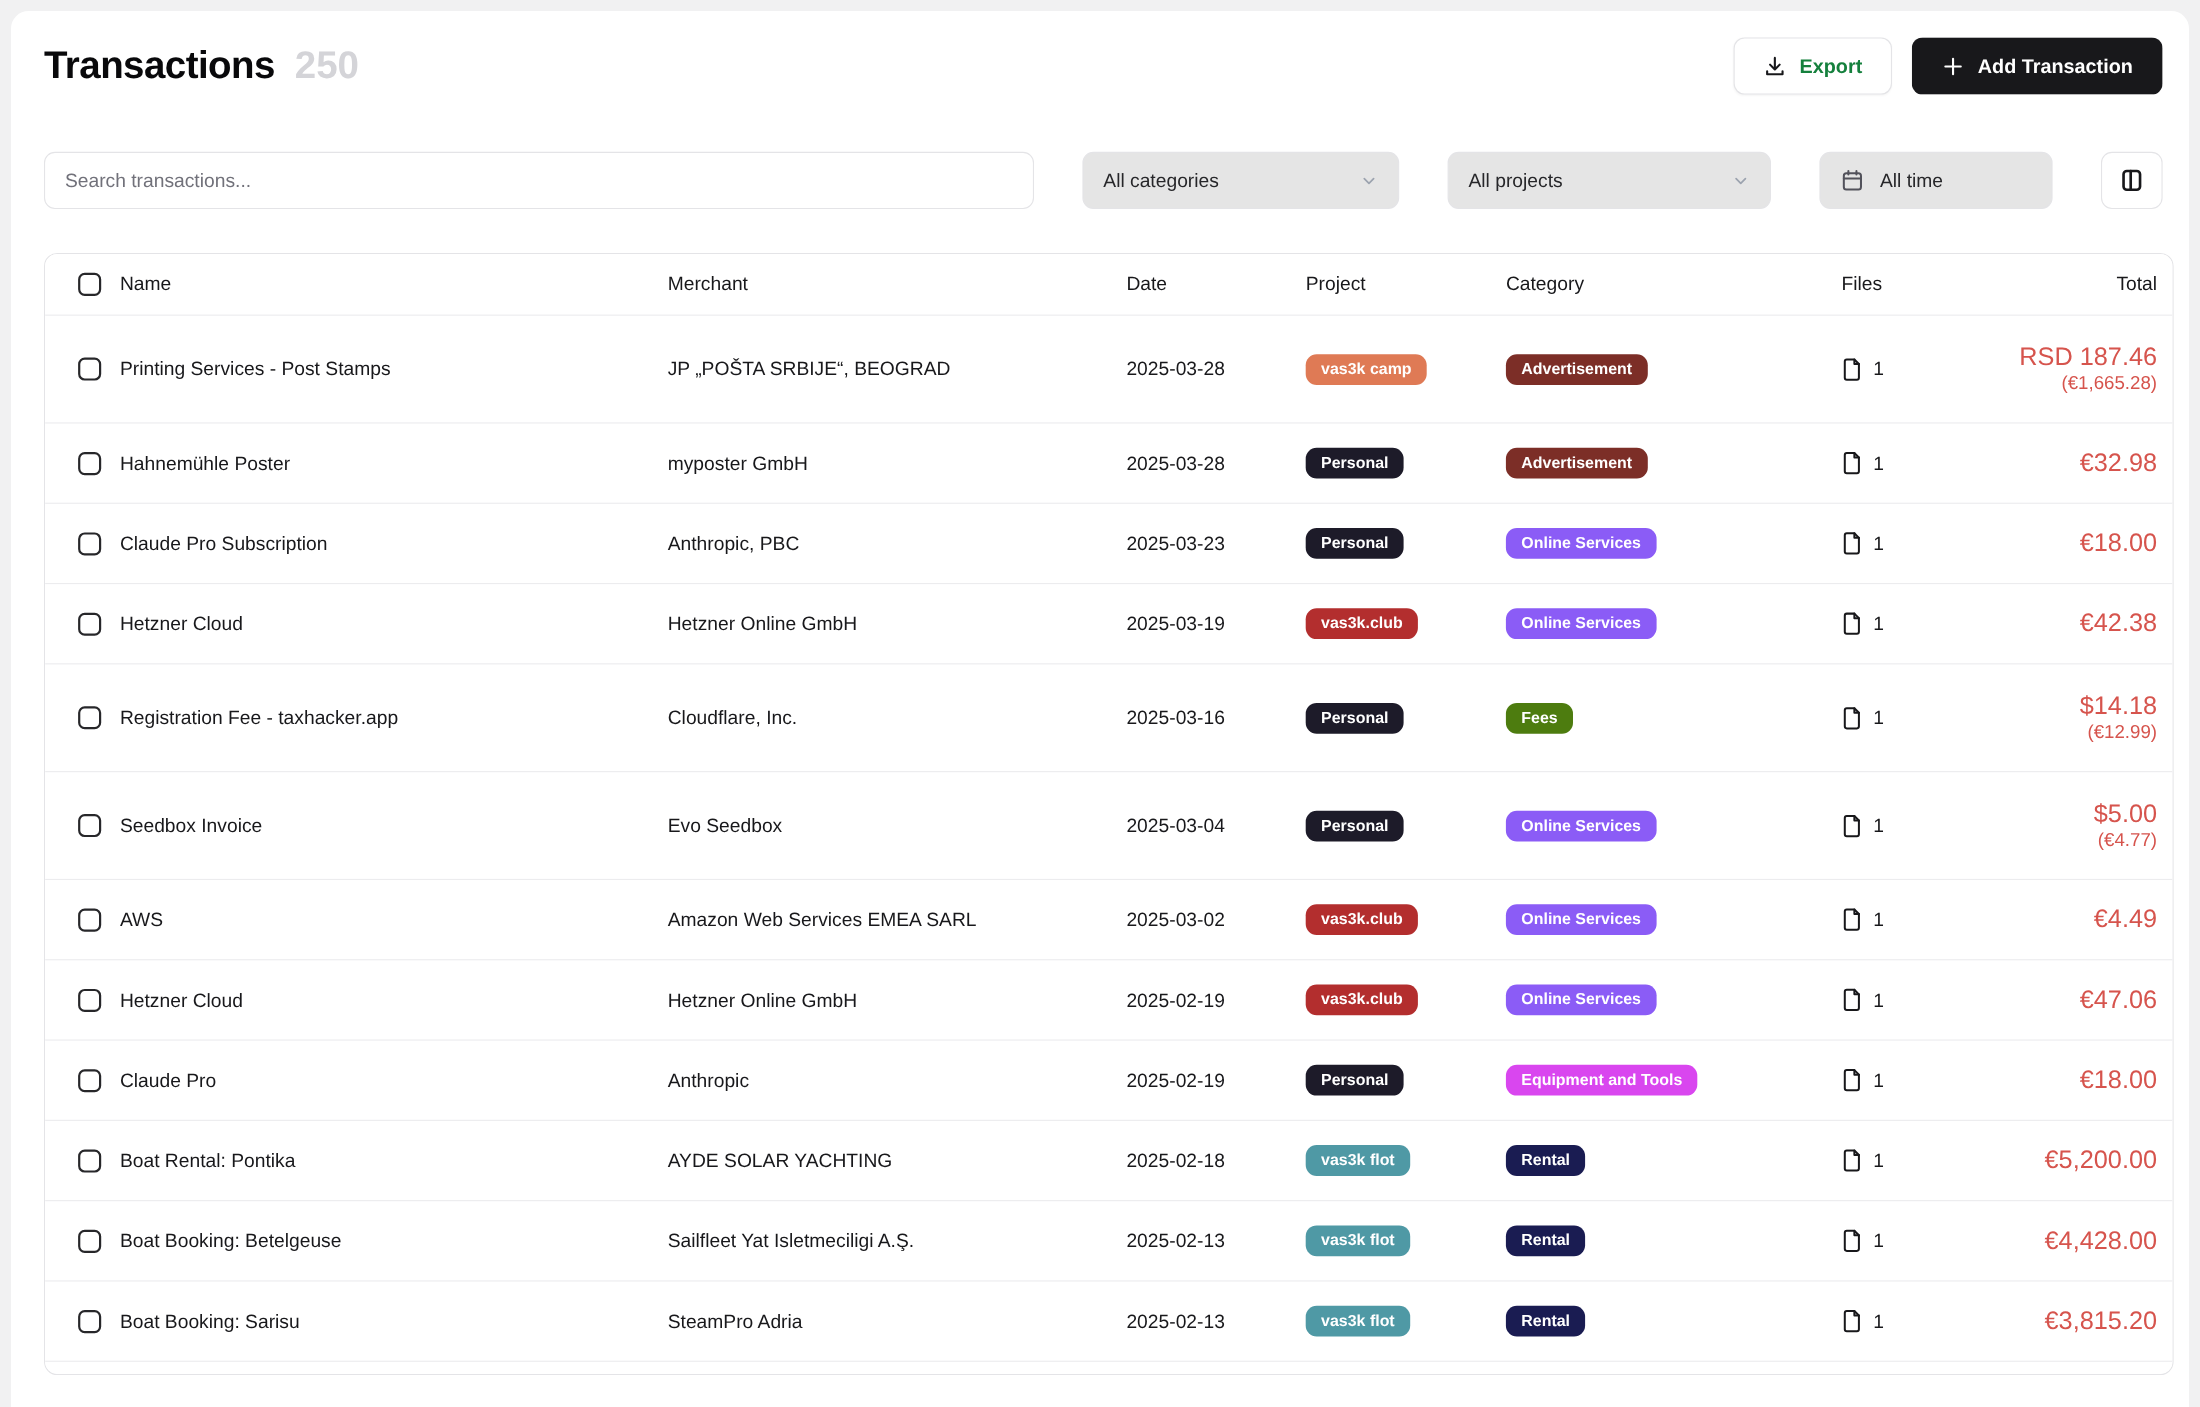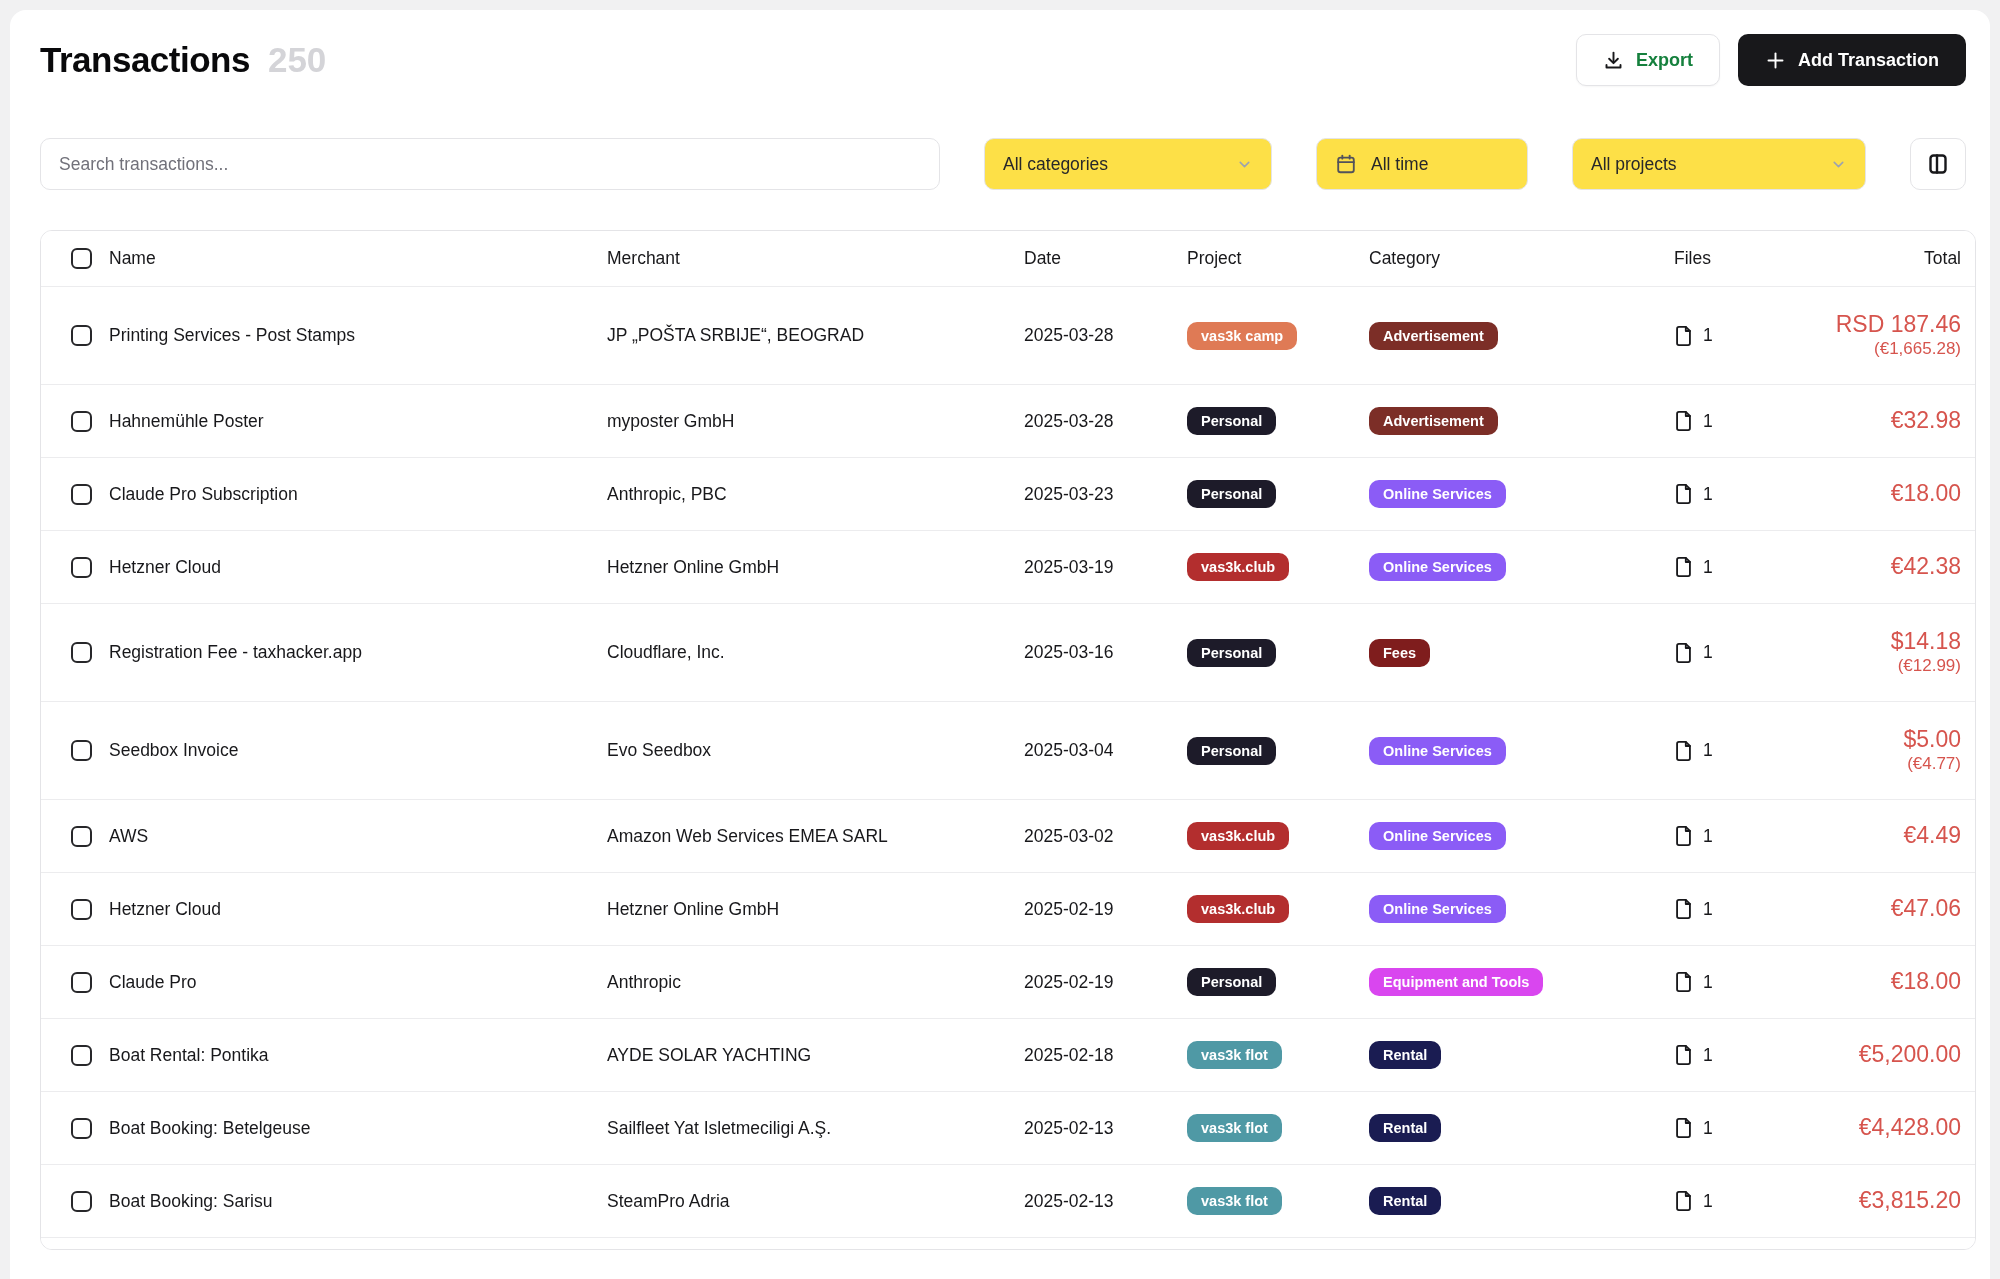--- a/index.html
+++ b/index.html
@@ -31,21 +31,21 @@
   .btn svg { flex:0 0 auto; }
   
   .filters { margin-top:52px; display:flex; gap:44px; align-items:center; }
   .search-box {
     flex:1 1 auto; height:52px; border:1px solid #e4e4e7; border-radius:10px;
     font-size:17.5px; padding:0 18px; color:#18181b; outline:none;
     font-family:"Liberation Sans", sans-serif;
   }
   .search-box::placeholder { color:#71717a; }
   .select {
-    height:52px; border:1px solid #e4e4e7; border-radius:10px; background:#fde047;
+    height:52px; border:1px solid #e4e4e7; border-radius:10px; background:#e5e5e5;
     display:flex; align-items:center; justify-content:space-between;
     padding:0 18px; font-size:17.5px; color:#27272a; cursor:pointer;
   }
   .select-categories { width:288px; }
   .select-projects { width:294px; }
   .daterange { width:212px; justify-content:flex-start; gap:14px; color:#27272a; }
   .icon-btn {
     width:56px; height:52px; border:1px solid #e4e4e7; border-radius:10px;
     background:#fff; display:flex; align-items:center; justify-content:center; cursor:pointer;
   }
@@ -118,38 +118,38 @@
   <div class="filters">
     <input class="search-box" type="text" placeholder="Search transactions..." style="">
     <div class="select select-categories">
       <span>All categories</span>
       <span class="chev" style="display:flex;">
         <svg width="17" height="17" viewBox="0 0 24 24" fill="none" stroke="#9ca3af" stroke-width="2.2" stroke-linecap="round" stroke-linejoin="round">
             <path d="M6 9l6 6 6-6"></path>
           </svg>
       </span>
     </div>
-    <div class="select daterange">
-      <span style="display:flex;">
-        <svg width="22" height="22" viewBox="0 0 24 24" fill="none" stroke="#52525b" stroke-width="2" stroke-linecap="round" stroke-linejoin="round">
-          <rect x="3.5" y="5" width="17" height="16" rx="2.5"></rect>
-            <path d="M3.5 10h17"></path>
-            <path d="M8 2.8V6.2"></path>
-            <path d="M16 2.8V6.2"></path>
-        </svg>
-      </span>
-      <span>All time</span>
-    </div>
     <div class="select select-projects">
       <span>All projects</span>
       <span class="chev" style="display:flex;">
         <svg width="17" height="17" viewBox="0 0 24 24" fill="none" stroke="#9ca3af" stroke-width="2.2" stroke-linecap="round" stroke-linejoin="round">
             <path d="M6 9l6 6 6-6"></path>
           </svg>
       </span>
+    </div>
+    <div class="select daterange">
+      <span style="display:flex;">
+        <svg width="22" height="22" viewBox="0 0 24 24" fill="none" stroke="#52525b" stroke-width="2" stroke-linecap="round" stroke-linejoin="round">
+          <rect x="3.5" y="5" width="17" height="16" rx="2.5"></rect>
+            <path d="M3.5 10h17"></path>
+            <path d="M8 2.8V6.2"></path>
+            <path d="M16 2.8V6.2"></path>
+        </svg>
+      </span>
+      <span>All time</span>
     </div>
     <button class="icon-btn">
       <span style="display:flex;">
         <svg width="24" height="24" viewBox="0 0 24 24" fill="none" stroke="#18181b" stroke-width="2.4" stroke-linecap="round" stroke-linejoin="round">
           <rect x="4.5" y="3.5" width="15" height="17" rx="3"></rect>
             <path d="M11 3.5v17"></path>
         </svg>
       </span>
     </button>
   </div>
@@ -280,21 +280,21 @@
     <div class="cell cell-check">
             <span class="checkbox"></span>
           </div>
     <div class="cell cell-name">Registration Fee - taxhacker.app</div>
     <div class="cell cell-merchant">Cloudflare, Inc.</div>
     <div class="cell cell-date">2025-03-16</div>
     <div class="cell">
             <span class="badge" style="background: rgb(29, 27, 41);">Personal</span>
           </div>
     <div class="cell">
-            <span class="badge" style="background: #7f1d1d;">Fees</span>
+            <span class="badge" style="background: #4d7c0f;">Fees</span>
           </div>
     <div class="cell cell-files">
       <span style="display:flex;">
         <svg width="19" height="22" viewBox="0 0 20 24" fill="none" stroke="#18181b" stroke-width="2" stroke-linecap="round" stroke-linejoin="round">
           <path d="M12.5 2H5a2 2 0 0 0-2 2v16a2 2 0 0 0 2 2h10a2 2 0 0 0 2-2V6.5L12.5 2z"></path>
           <path d="M12.5 2v4.5H17"></path>
         </svg>
       </span>
       <span>1</span>
     </div>

